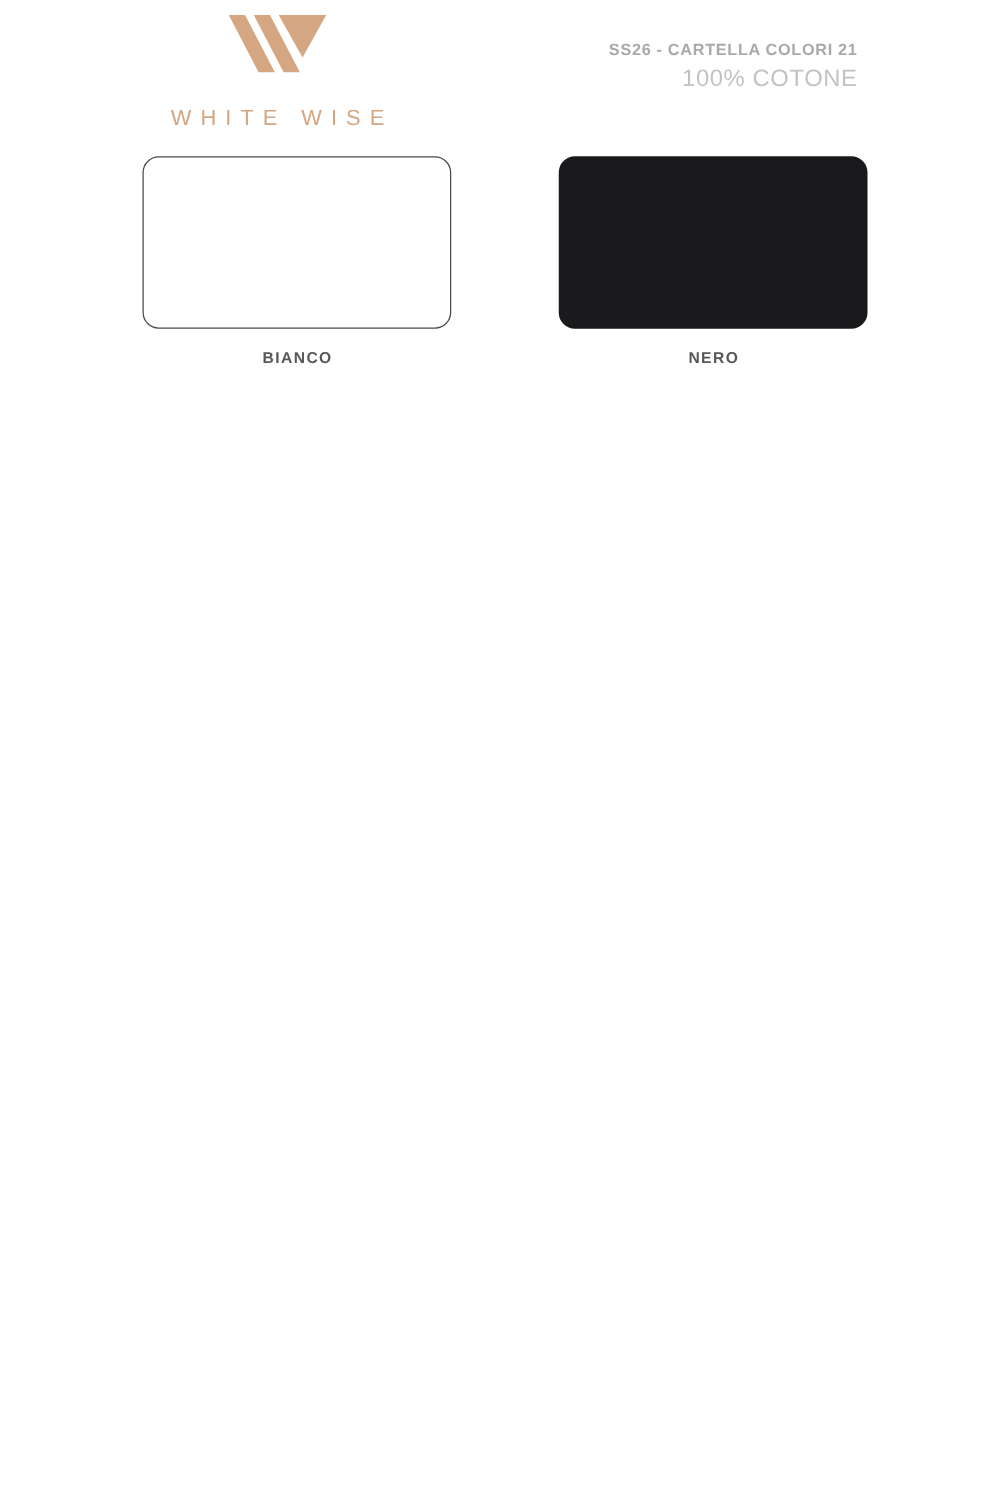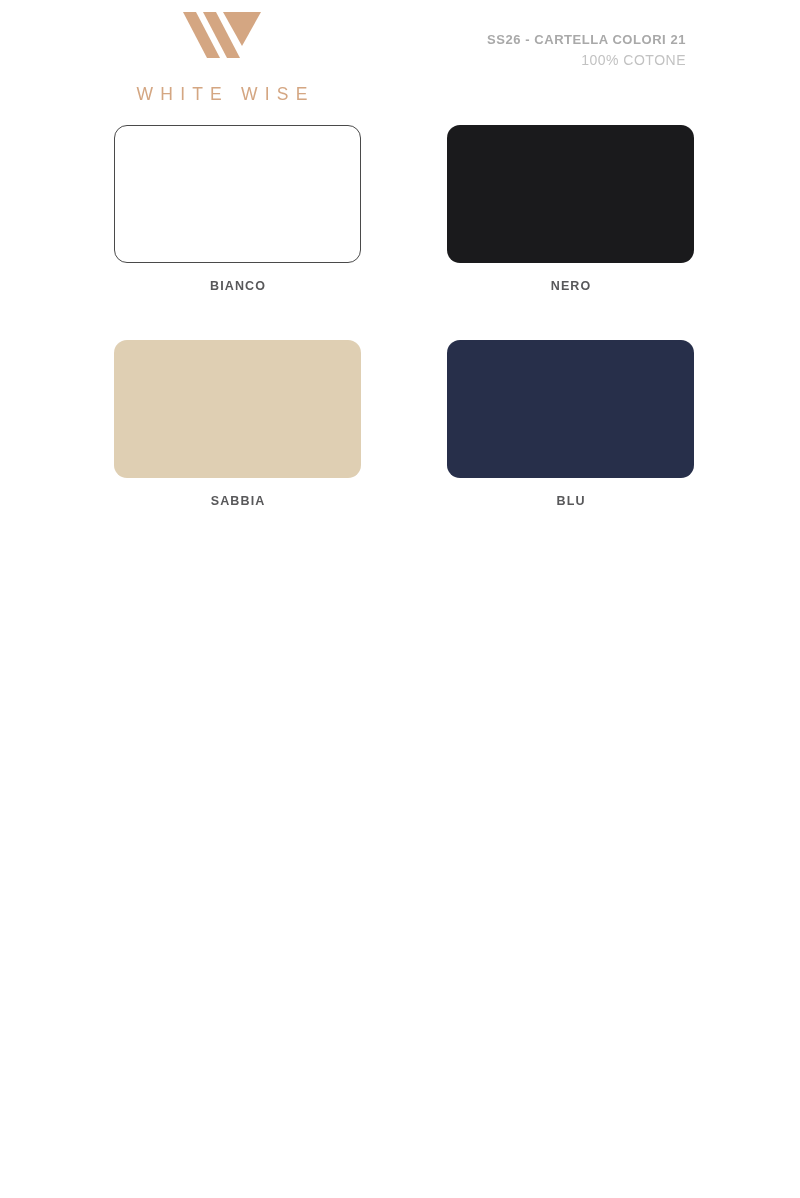--- a/index.html
+++ b/index.html
@@ -60,21 +60,21 @@
 
   .doc-meta-title {
     font-size: 13px;
     font-weight: bold;
     letter-spacing: 0.55px;
     color: #a9a9a9;
     white-space: nowrap;
   }
 
   .doc-meta-sub {
-    font-size: 14px;
+    font-size: 19px;
     font-weight: 400;
     letter-spacing: 0.5px;
     color: #c2c2c2;
     white-space: nowrap;
   }
 
   
   .swatch-grid {
     position: absolute;
     left: 0;
@@ -145,22 +145,14 @@
       <div class="swatch-cell col-0">
         <div class="swatch-chip outlined" style="background: rgb(255, 255, 255);"></div>
         <div class="swatch-label" style="color: rgb(88, 88, 90);">BIANCO</div>
       </div>
       <div class="swatch-cell col-1">
         <div class="swatch-chip" style="background: rgb(26, 26, 28);"></div>
         <div class="swatch-label" style="color: rgb(88, 88, 90);">NERO</div>
       </div>
     </div>
     <div class="swatch-row">
-      <div class="swatch-cell col-0">
-        <div class="swatch-chip" style="background: rgb(223, 207, 179);"></div>
-        <div class="swatch-label" style="color: rgb(88, 88, 90);">SABBIA</div>
-      </div>
-      <div class="swatch-cell col-1">
-        <div class="swatch-chip" style="background: rgb(39, 47, 74);"></div>
-        <div class="swatch-label" style="color: rgb(88, 88, 90);">BLU</div>
-      </div>
     </div>
   </div>
 
 </body></html>

